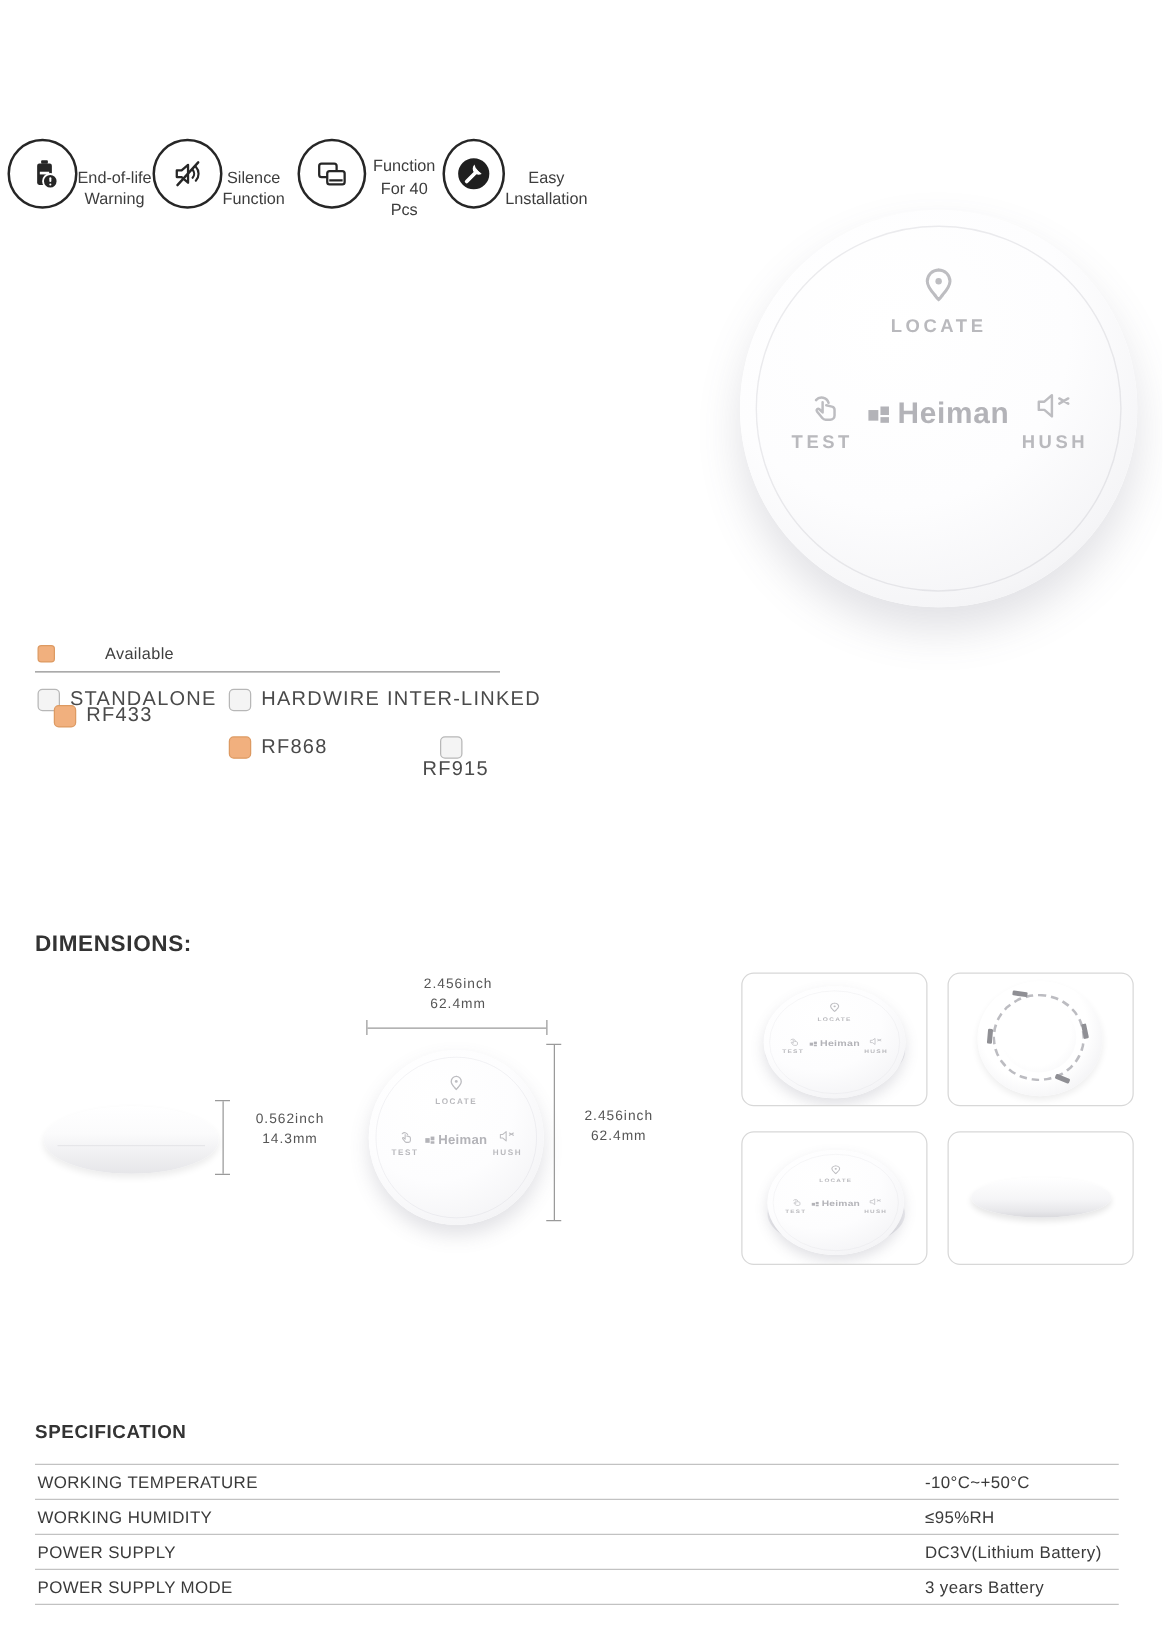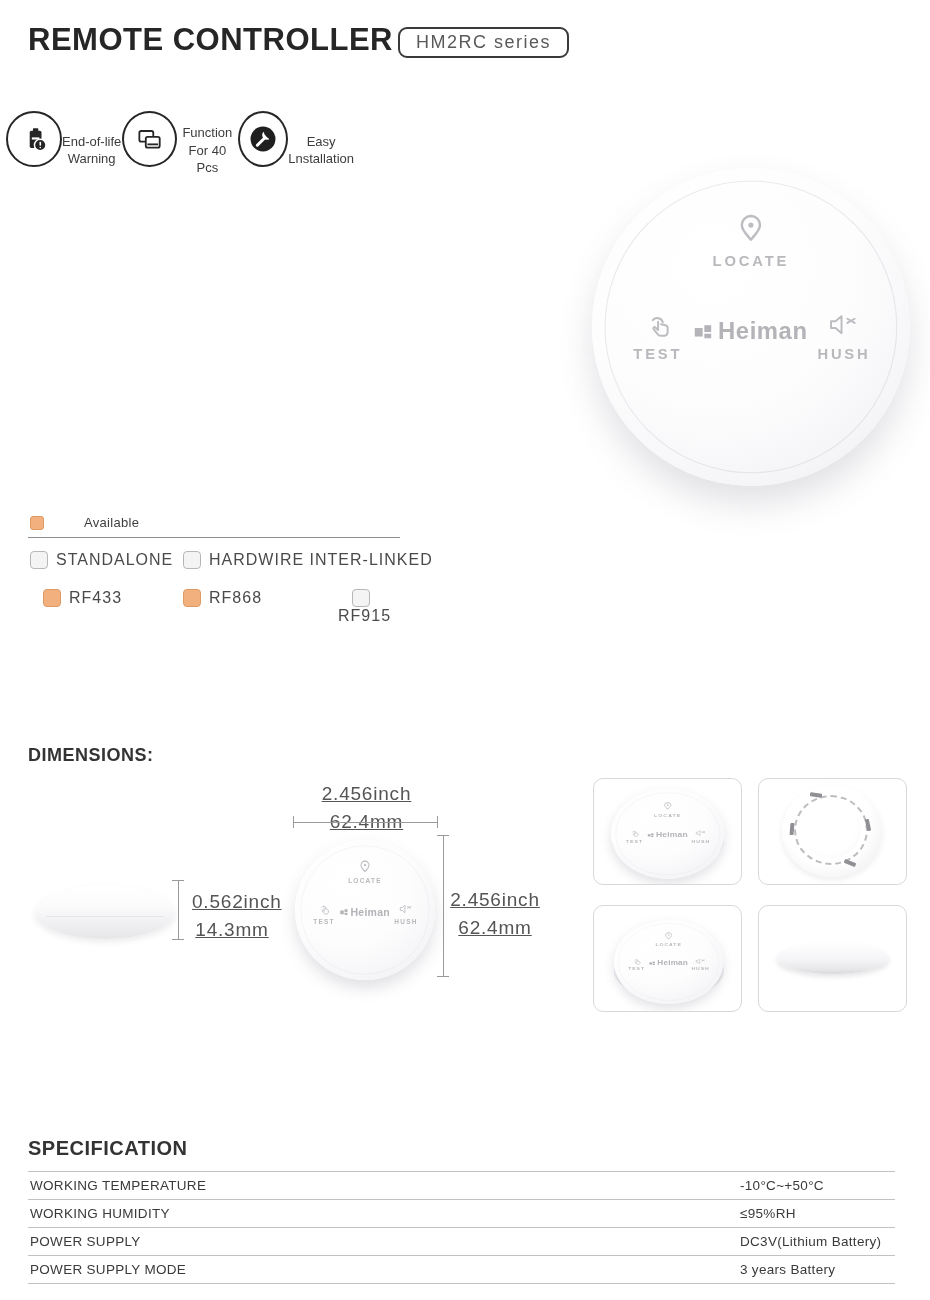--- a/index.html
+++ b/index.html
@@ -51,21 +51,21 @@
   .section-title{position:absolute;font-size:18px;font-weight:800;color:#333;letter-spacing:0.5px;}
   .side-disc{position:absolute;left:35px;top:885px;width:140px;height:54px;
              border-radius:70px/27px;
              background:linear-gradient(180deg,#ffffff 0%,#fbfbfc 40%,#f0f0f2 70%,#e6e6e9 100%);
              box-shadow:0 3px 6px rgba(0,0,0,0.08);}
   .side-disc::after{content:"";position:absolute;left:8%;right:8%;top:58%;border-top:1px solid #e6e6e9;}
   .hdim{position:absolute;height:12px;border-left:1px solid #9a9a9a;border-right:1px solid #9a9a9a;}
   .hdim::after{content:"";position:absolute;left:0;right:0;top:50%;border-top:1px solid #9a9a9a;}
   .vdim{position:absolute;width:12px;border-top:1px solid #9a9a9a;border-bottom:1px solid #9a9a9a;}
   .vdim::after{content:"";position:absolute;top:0;bottom:0;left:50%;border-left:1px solid #9a9a9a;}
-  .dim-text{position:absolute;font-size:19px;color:#555;line-height:1.45;letter-spacing:0.8px;text-align:center;text-decoration:underline;}
+  .dim-text{position:absolute;font-size:11px;color:#555;line-height:1.45;letter-spacing:0.8px;text-align:center;}
 
   
   .thumb{position:absolute;width:147px;height:105px;border:1px solid #d8d8d8;border-radius:10px;
          background:#fff;overflow:hidden;}
   .disc-body{position:absolute;border-radius:50%;
              background:linear-gradient(180deg,#f7f7f9 0%,#ececef 60%,#e2e2e6 100%);}
   .back-outer{position:absolute;left:23px;top:6px;width:100px;height:92px;border-radius:50%;
               background:radial-gradient(circle at 45% 40%, #ffffff 55%, #ededf0 90%, #e4e4e8 100%);
               box-shadow:0 3px 6px rgba(0,0,0,0.07);}
   .back-ring{position:absolute;left:12px;top:10px;width:74px;height:70px;border-radius:50%;
@@ -83,22 +83,20 @@
   .spec-table{position:absolute;left:28px;top:1171px;width:867px;border-top:1px solid #c2c2c2;}
   .spec-row{position:relative;height:27px;border-bottom:1px solid #c2c2c2;}
   .spec-label{position:absolute;left:2px;top:6px;font-size:13.5px;color:#3a3a3a;letter-spacing:0.3px;}
   .spec-value{position:absolute;left:712px;top:6px;font-size:13.5px;color:#3a3a3a;letter-spacing:0.3px;}
 </style>
 </head>
 <body>
 
 <div class="page">
 
-  <div class="title">REMOTE CONTROLLER</div>
-  <div class="series-badge">HM2RC series</div>
 
   <div class="features">
     <div class="feature">
       <div class="f-circle">
         <svg width="30" height="30" viewBox="0 0 28 28">
           <rect x="13" y="4" width="5" height="2.6" rx="0.6" fill="#262626"></rect>
           <rect x="10" y="6.4" width="11" height="16" rx="1.6" fill="#262626"></rect>
           <rect x="12" y="12.5" width="7" height="2" fill="#ffffff"></rect>
           <circle cx="19.8" cy="19.6" r="5.4" fill="#262626" stroke="#ffffff" stroke-width="1.4"></circle>
           <rect x="19.1" y="16.6" width="1.5" height="3.6" rx="0.7" fill="#ffffff"></rect>
@@ -106,20 +104,34 @@
         </svg>
       </div>
       <div class="f-label">
         <div>End-of-life</div>
           <div>Warning</div>
       </div>
     </div>
     <div class="feature">
       <div class="f-circle">
         <svg width="30" height="30" viewBox="0 0 28 28">
+          <path d="M6 11.5v5h3.6l4.8 4.2V7.3L9.6 11.5z" fill="none" stroke="#262626" stroke-width="1.7" stroke-linejoin="round"></path>
+          <path d="M17.8 11a4.5 4.5 0 0 1 0 6" fill="none" stroke="#262626" stroke-width="1.6" stroke-linecap="round"></path>
+          <path d="M20.2 8.8a7.6 7.6 0 0 1 0 10.4" fill="none" stroke="#262626" stroke-width="1.6" stroke-linecap="round"></path>
+          <line x1="22" y1="5.5" x2="6.5" y2="22.5" stroke="#262626" stroke-width="1.8" stroke-linecap="round"></line>
+        </svg>
+      </div>
+      <div class="f-label">
+        <div>Silence</div>
+          <div>Function</div>
+      </div>
+    </div>
+    <div class="feature">
+      <div class="f-circle">
+        <svg width="30" height="30" viewBox="0 0 28 28">
           <rect x="5" y="6.5" width="13" height="10" rx="1.8" fill="none" stroke="#262626" stroke-width="1.7"></rect>
           <rect x="11" y="12" width="13" height="10" rx="1.8" fill="#ffffff" stroke="#262626" stroke-width="1.7"></rect>
           <line x1="12.5" y1="19" x2="22.5" y2="19" stroke="#262626" stroke-width="1.7"></line>
         </svg>
       </div>
       <div class="f-label">
         <div>Function</div>
           <div>For 40 Pcs</div>
       </div>
     </div>
@@ -179,21 +191,21 @@
   <div class="legend-line"></div>
 
   <div class="legend-row" style="left:30px;top:551px;">
     <span class="cb unchecked"></span>
     <span class="legend-label">STANDALONE</span>
   </div>
   <div class="legend-row" style="left:183px;top:551px;">
     <span class="cb unchecked"></span>
     <span class="legend-label">HARDWIRE INTER-LINKED</span>
   </div>
-  <div class="legend-row" style="left:30px;top:589px;padding-left:13px;">
+  <div class="legend-row" style="left:30px;top:564px;padding-left:13px;">
     <span class="cb checked"></span>
     <span class="legend-label">RF433</span>
   </div>
   <div class="legend-row" style="left:183px;top:589px;">
     <span class="cb checked"></span>
     <span class="legend-label">RF868</span>
   </div>
   <div class="legend-row" style="left:330px;top:589px;flex-direction:column;">
     <span class="cb unchecked"></span>
     <span class="legend-label">RF915</span>
@@ -328,21 +340,21 @@
       <path d="M16.5 7.5l5.5 3.2M22 7.5l-5.5 3.2" stroke="#bdbdc1" stroke-width="1.5" stroke-linecap="round"></path>
     </svg>
     <div class="f-txt f-hush">HUSH</div>
   </div>
 </div>
   </div>
   <div class="thumb" style="left:758px;top:905px;">
     <div class="side-thumb"></div>
   </div>
 
-  <div class="section-title" style="left:28px;top:1137px;font-size:20px;">SPECIFICATION</div>
+  <div class="section-title" style="left:28px;top:1137px;font-size:15px;">SPECIFICATION</div>
 
   <div class="spec-table">
     <div class="spec-row">
       <span class="spec-label">WORKING TEMPERATURE</span>
       <span class="spec-value">-10°C~+50°C</span>
     </div>
     <div class="spec-row">
       <span class="spec-label">WORKING HUMIDITY</span>
       <span class="spec-value">≤95%RH</span>
     </div>

